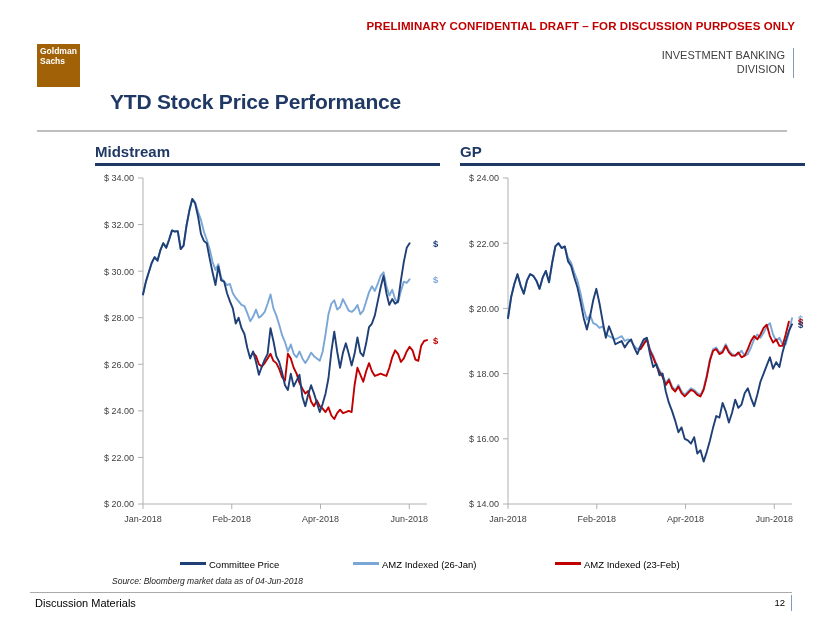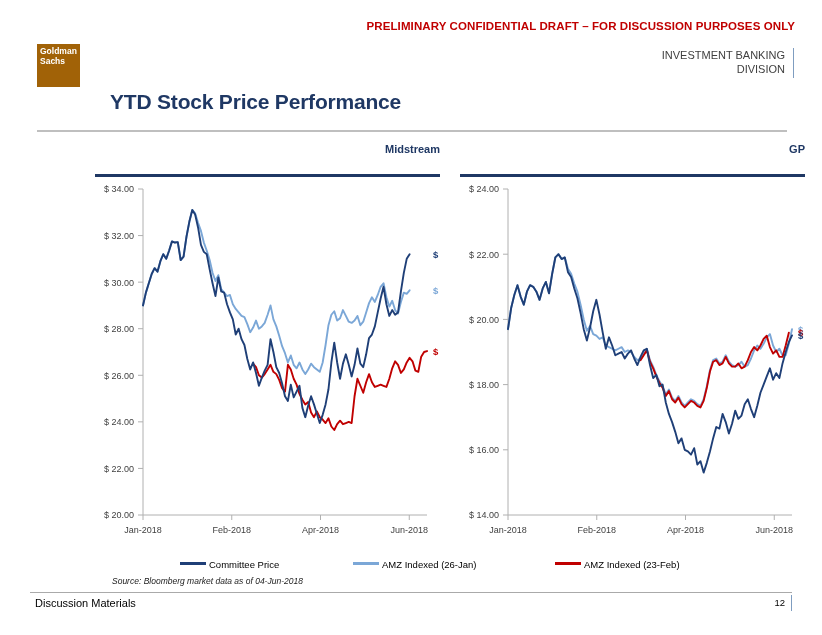--- a/index.html
+++ b/index.html
@@ -85,25 +85,25 @@
     width: 750px; height: 2px;
     background: #BFBFBF;
   }
 
   
   .panel { position: absolute; top: 143px; height: 400px; }
   .panel-left  { left: 95px;  width: 345px; }
   .panel-right { left: 460px; width: 345px; }
 
   .panel-title {
-    text-align: right;
-    font-size: 11px;
+    text-align: left;
+    font-size: 15px;
     font-weight: bold;
     color: #1F3864;
-    padding-bottom: 19px;
+    padding-bottom: 3px;
   }
   .panel-rule {
     height: 2.5px;
     background: #1F3864;
     width: 100%;
   }
   .plot-wrap {
     position: relative;
     width: 345px;
     height: 375px;

